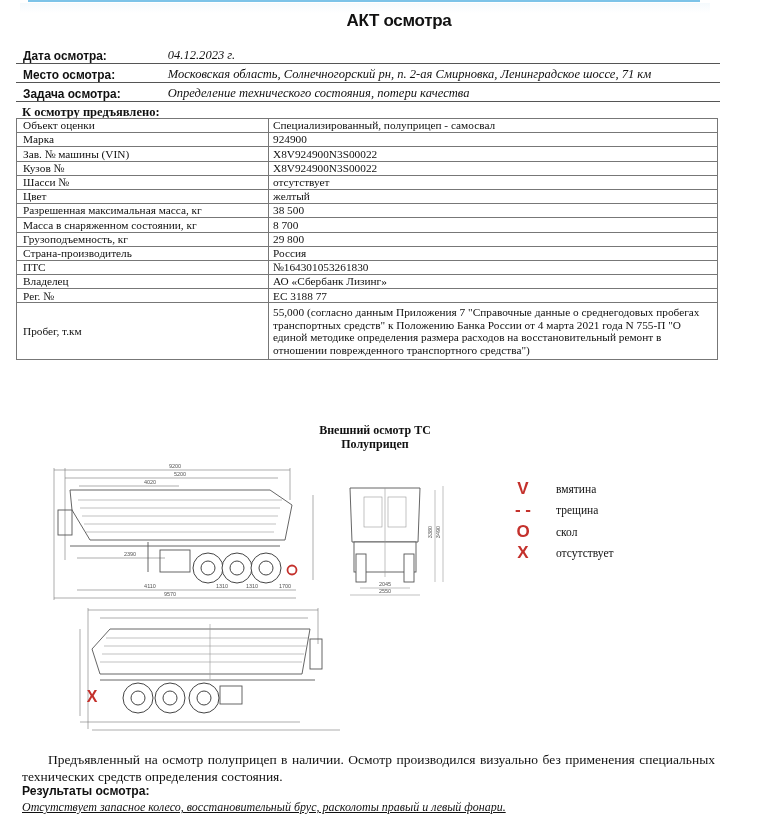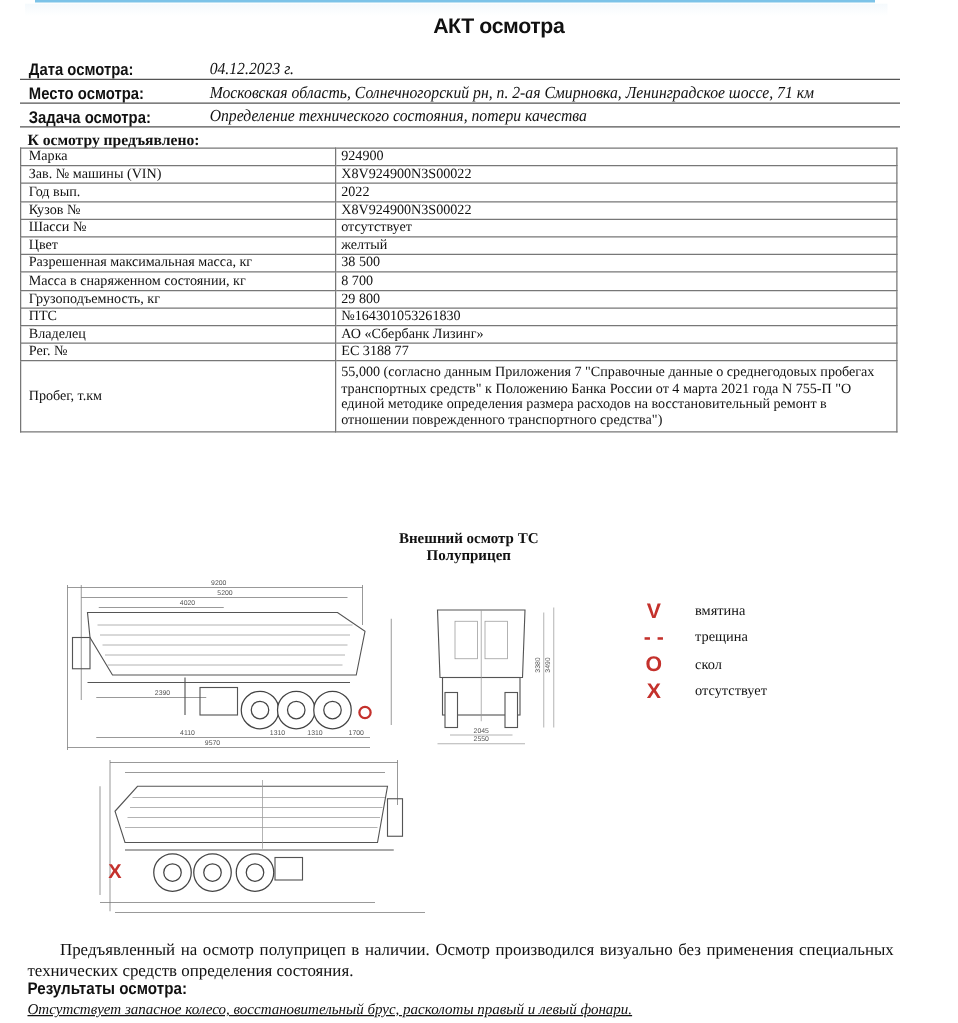--- a/index.html
+++ b/index.html
@@ -61,32 +61,32 @@
     <span class="meta-label">Задача осмотра:</span>
     <span class="meta-value">Определение технического состояния, потери качества</span>
   </div>
 </div>
 
 <div class="section-head">К осмотру предъявлено:</div>
 
 <table class="spec">
   <tbody id="spec-body">
       <tr>
+        <td class="lbl">Объект оценки</td>
+        <td class="val">Специализированный, полуприцеп - самосвал</td>
+      </tr>
+      <tr>
         <td class="lbl">Марка</td>
         <td class="val">924900</td>
       </tr>
       <tr>
         <td class="lbl">Зав. № машины (VIN)</td>
         <td class="val">X8V924900N3S00022</td>
       </tr>
       <tr>
-        <td class="lbl">Год вып.</td>
-        <td class="val">2022</td>
-      </tr>
-      <tr>
         <td class="lbl">Кузов №</td>
         <td class="val">X8V924900N3S00022</td>
       </tr>
       <tr>
         <td class="lbl">Шасси №</td>
         <td class="val">отсутствует</td>
       </tr>
       <tr>
         <td class="lbl">Цвет</td>
         <td class="val">желтый</td>
@@ -95,20 +95,24 @@
         <td class="lbl">Разрешенная максимальная масса, кг</td>
         <td class="val">38 500</td>
       </tr>
       <tr>
         <td class="lbl">Масса в снаряженном состоянии, кг</td>
         <td class="val">8 700</td>
       </tr>
       <tr>
         <td class="lbl">Грузоподъемность, кг</td>
         <td class="val">29 800</td>
+      </tr>
+      <tr>
+        <td class="lbl">Страна-производитель</td>
+        <td class="val">Россия</td>
       </tr>
       <tr>
         <td class="lbl">ПТС</td>
         <td class="val">№164301053261830</td>
       </tr>
       <tr>
         <td class="lbl">Владелец</td>
         <td class="val">АО «Сбербанк Лизинг»</td>
       </tr>
       <tr>

